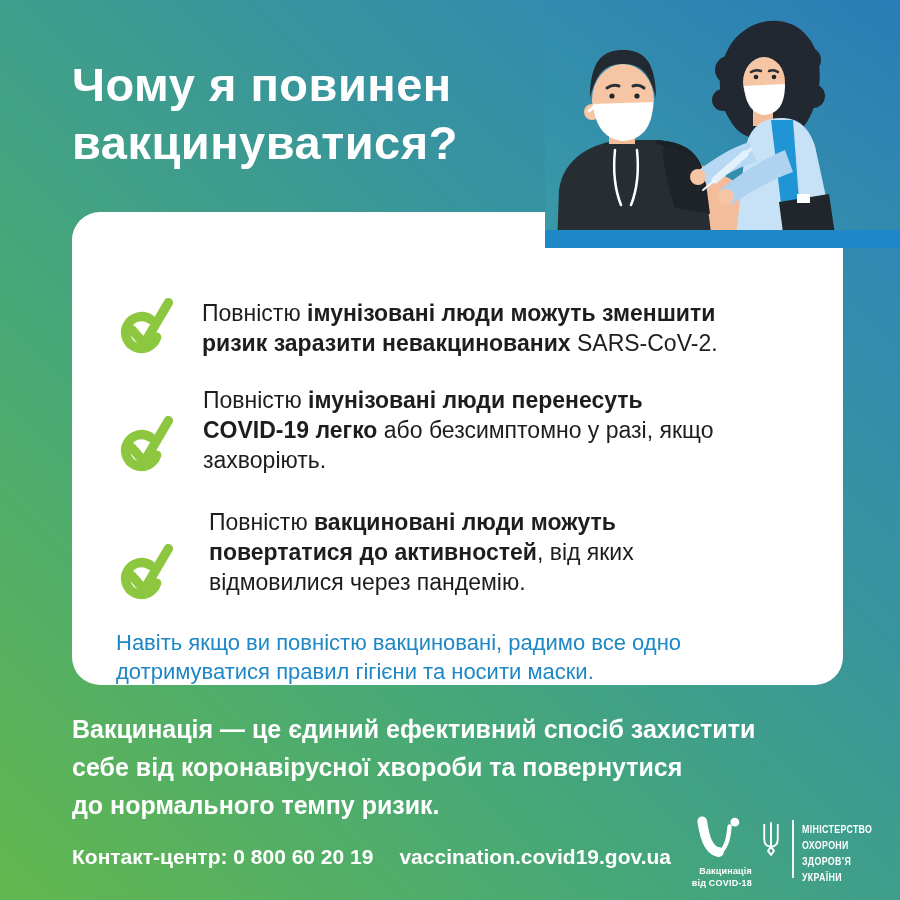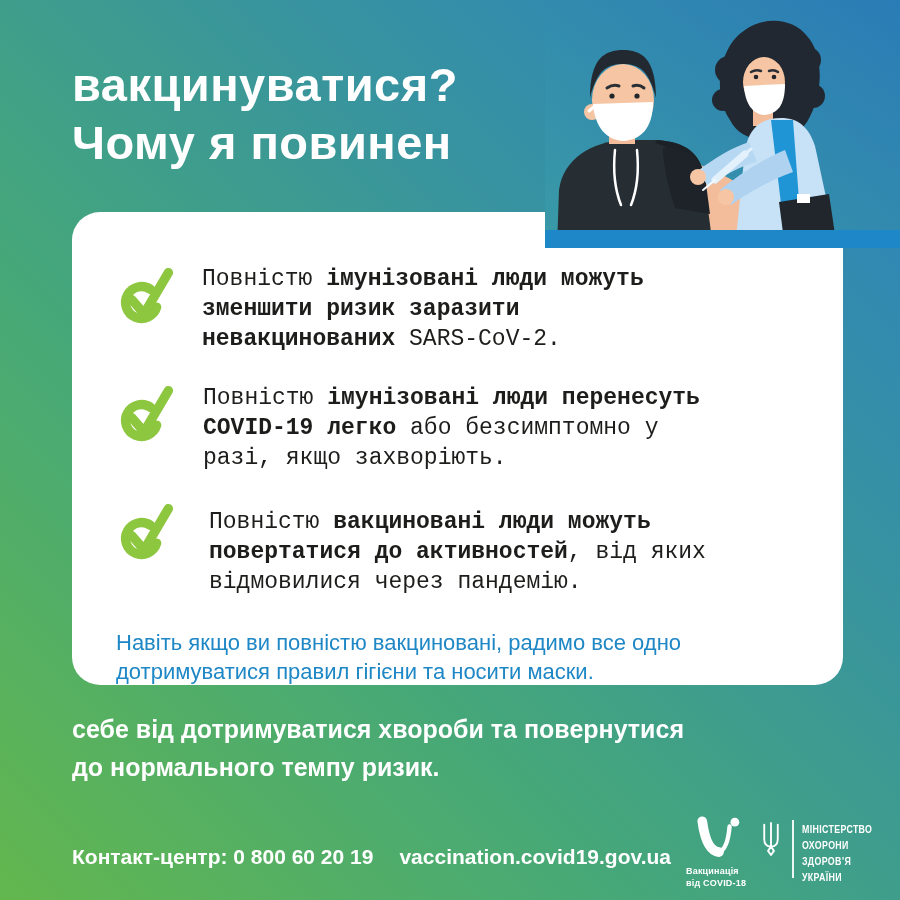--- a/index.html
+++ b/index.html
@@ -10,51 +10,51 @@
   }
   
   .title{position:absolute;left:72px;top:56px;color:#fff;font-weight:700;
          font-size:47px;line-height:58px;letter-spacing:.5px;z-index:3;}
   .title span{display:block;}
   
   .ill-panel{position:absolute;left:545px;top:0;width:355px;height:248px;z-index:2;}
   
   .card{position:absolute;left:72px;top:212px;width:771px;height:473px;background:#fff;
         border-radius:28px;z-index:1;box-sizing:border-box;padding:52px 40px 0 44px;}
-  .bullet{display:flex;align-items:flex-start;gap:28px;margin-bottom:24px;min-height:94px;font-family:Liberation Mono, monospace;}
+  .bullet{display:flex;align-items:flex-end;gap:28px;margin-bottom:24px;min-height:94px;}
   .bullet .check{flex:0 0 58px;width:58px;height:64px;}
   .bullet .btxt{font-size:23px;line-height:30px;color:#1d1d1b;width:524px;font-weight:400;}
   .bullet .btxt b{font-weight:700;}
   .note{margin-top:18px;font-size:22px;line-height:29px;font-weight:400;color:#1e87c5;width:690px;}
   
   .footer-para{position:absolute;left:72px;top:710px;color:#fff;font-weight:700;
                font-size:25px;line-height:38px;z-index:1;}
   .footer-para span{display:block;}
   .contact{position:absolute;left:72px;top:845px;display:flex;gap:26px;color:#fff;
            font-weight:700;font-size:21px;z-index:1;justify-content:space-between;}
   
   .logos{position:absolute;left:686px;top:816px;display:flex;align-items:flex-start;z-index:1;color:#fff;}
-  .vblock{width:66px;text-align:left;}
+  .vblock{width:66px;text-align:right;}
   .vblock svg{display:block;margin:0 auto;}
   .vcaption{margin-top:5px;font-size:9px;line-height:12px;font-weight:700;letter-spacing:.2px;}
   .vcaption span{display:block;}
   .trident{margin:4px 6px 0 8px;}
   .divider{width:2px;height:58px;background:rgba(255,255,255,.9);margin:4px 8px 0 4px;}
   .ministry{margin-top:5px;font-size:10.5px;line-height:16px;font-weight:700;letter-spacing:.4px;
             transform:scaleX(.84);transform-origin:left top;white-space:nowrap;}
   .ministry span{display:block;}
 </style>
 </head>
 <body>
 
 <div class="poster">
 
   <h1 class="title" style="margin:0;">
+    <span>Чому я повинен</span>
     <span>вакцинуватися?</span>
-    <span>Чому я повинен</span>
   </h1>
 
   <div class="ill-panel">
     <svg width="355" height="248" viewBox="0 0 355 248">
       <defs>
         <linearGradient id="illbg" x1="0" y1="1" x2="1" y2="0">
           <stop offset="0" stop-color="#3a9aa6"></stop>
           <stop offset="1" stop-color="#2a7cb6"></stop>
         </linearGradient>
       </defs>
@@ -138,21 +138,22 @@
         <path d="M37 26 A17 17 0 1 0 43.5 45" fill="none" stroke="#8dc63f" stroke-width="10" stroke-linecap="round"></path>
         <path d="M17 37 L30 52 L56 8" fill="none" stroke="#8dc63f" stroke-width="10" stroke-linecap="round" stroke-linejoin="round"></path>
       </svg>
       <p class="btxt" style="margin:7px;"><span>Повністю </span><b>вакциновані люди можуть повертатися до активностей</b><span>, від яких відмовилися через пандемію.</span></p>
     </div>
 
     <p class="note" style="margin-bottom:0;">Навіть якщо ви повністю вакциновані, радимо все одно дотримуватися правил гігієни та носити маски.</p>
   </div>
 
   <div class="footer-para">
-    <span>себе від дотримуватися хвороби та повернутися</span>
+    <span>Вакцинація — це єдиний ефективний спосіб захистити</span>
+    <span>себе від коронавірусної хвороби та повернутися</span>
     <span>до нормального темпу ризик.</span>
   </div>
 
   <div class="contact">
     <span>Контакт-центр: 0 800 60 20 19</span>
     <span>vaccination.covid19.gov.ua</span>
   </div>
 
   <div class="logos">
     <div class="vblock">

